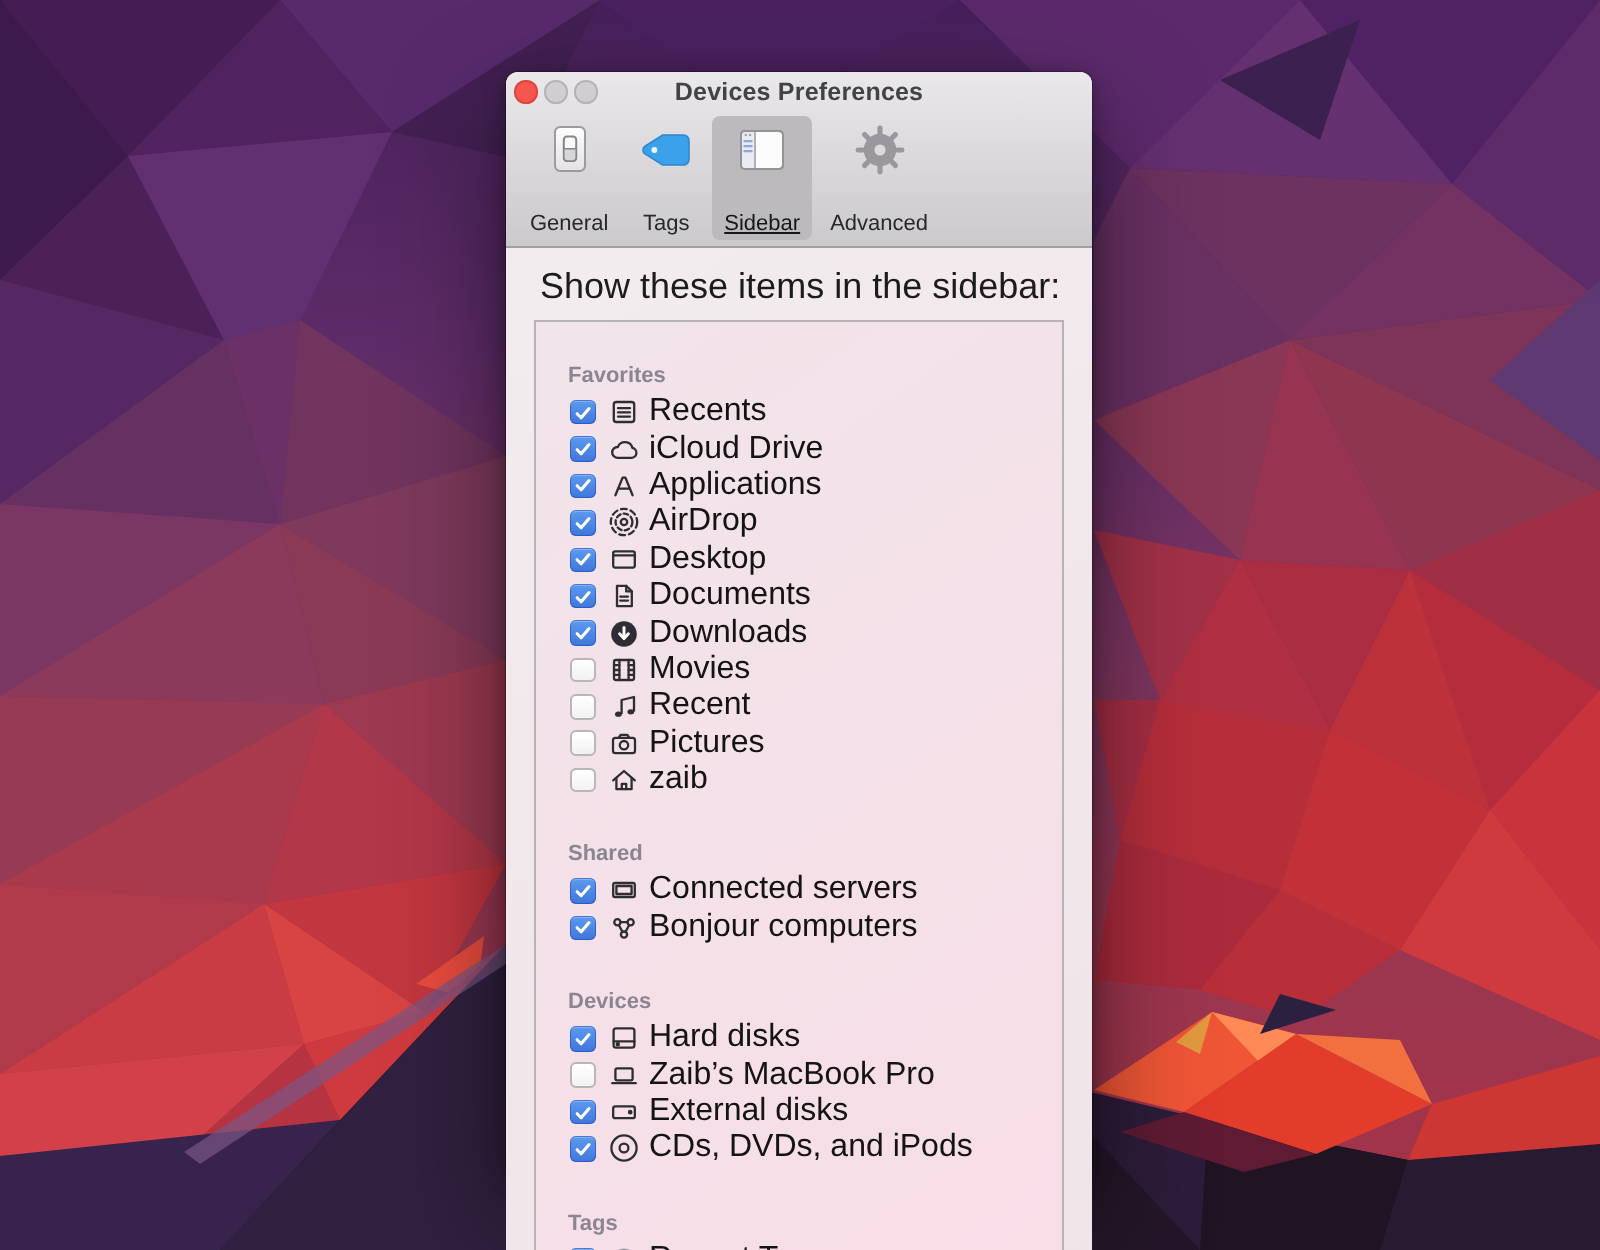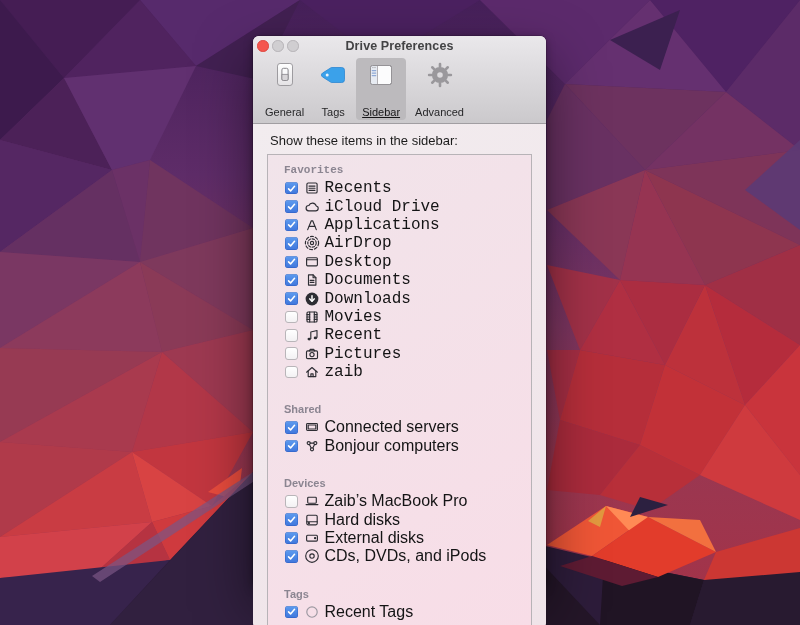--- a/index.html
+++ b/index.html
@@ -22,25 +22,25 @@
   .tb-item{display:flex;flex-direction:column;align-items:center;
     padding:3px 6px 2px;border-radius:4px;cursor:default;}
   .tb-item.selected{background:#bcbabd;}
   .tb-icon{width:28px;height:28px;}
   .tb-icon svg{width:28px;height:28px;display:block;}
   .tb-label{font-size:11px;color:#272729;margin-top:17px;white-space:nowrap;}
   .tb-item.selected .tb-label{color:#161618;text-decoration:underline;}
 
   .content{flex:1;padding:0 14px;background:linear-gradient(150deg,#f2ecef,#f1e7eb 55%,#f0e4e9);
     border-radius:0 0 6px 6px;display:flex;flex-direction:column;}
-  .heading{margin:9px 0 6px 3px;font-size:13px;color:#1c1c1c;}
+  .heading{margin:9px 0 6px 3px;font-size:18px;color:#1c1c1c;}
   .box{border:1px solid #b7b3b7;background:linear-gradient(145deg,#f1e4ea,#f8dde7);
     padding:5px 0 7px 0;flex:0 0 auto;}
   .section{margin-top:22px;}
-  .section:first-child{margin-top:4px;font-family:Liberation Mono, monospace;}
+  .section:first-child{margin-top:16px;}
   .section-title{font-size:11px;font-weight:bold;color:#8b8591;margin:0 0 2px 16px;line-height:13px;}
   .row{display:flex;align-items:center;height:18.4px;padding-left:17px;}
   .cb{width:12.5px;height:12.5px;border-radius:3px;flex:0 0 auto;display:flex;
     align-items:center;justify-content:center;box-sizing:border-box;}
   .cb.on{box-shadow:inset 0 0 0 .5px rgba(25,70,170,.55), inset 0 1px 0 rgba(255,255,255,.25);}
   .cb.off{background:linear-gradient(#ffffff,#f3f1f3);border:1px solid #b9b5b9;}
   .cb svg{width:11px;height:11px;display:block;}
   .ric{width:16px;height:16px;margin:0 5px 0 6px;flex:0 0 auto;}
   .ric svg{width:16px;height:16px;display:block;}
   .rlbl{font-size:16px;color:#141415;white-space:nowrap;}
@@ -134,21 +134,21 @@
 </div>
 
 <div class="window">
   <div class="header">
     <div class="titlebar">
       <div class="lights">
         <button class="light close"></button>
         <button class="light dim"></button>
         <button class="light dim"></button>
       </div>
-      <span class="title">Drive Preferences</span>
+      <span class="title">Devices Preferences</span>
     </div>
     <div class="toolbar" id="toolbar">
         <div class="tb-item">
           <div class="tb-icon">
             <svg viewBox="0 0 28 28">
               <defs>
                 <linearGradient id="gsw" x1="0" y1="0" x2="0" y2="1">
                   <stop offset="0" stop-color="#ffffff"></stop>
                   <stop offset="1" stop-color="#e4e2e5"></stop>
                 </linearGradient>
@@ -408,47 +408,47 @@
                   <path d="M6.3 5.1h3.4M5.4 6.5l1.8 3.4M10.6 6.5 8.8 9.9"></path>
                 </g>
               </svg>
             </span>
             <span class="rlbl">Bonjour computers</span>
           </div>
         </div>
         <div class="section">
           <div class="section-title">Devices</div>
           <div class="row">
-            <span class="cb off"></span>
-            <span class="ric">
-              <svg viewBox="0 0 16 16">
-                <g fill="none" stroke="#2d2d33" stroke-width="1.15" stroke-linecap="round" stroke-linejoin="round">
-                  <rect x="3.7" y="4.2" width="8.6" height="6" rx="0.9"></rect>
-                  <path d="M2.1 11.6h11.8"></path>
-                </g>
-              </svg>
-            </span>
-            <span class="rlbl">Zaib’s MacBook Pro</span>
-          </div>
-          <div class="row">
             <span class="cb on" style="background: linear-gradient(rgb(93, 155, 239), rgb(63, 118, 220));">
               <svg viewBox="0 0 12 12">
                 <path d="M2.8 6.4 5 8.6 9.3 3.6" fill="none" stroke="#fff" stroke-width="1.7" stroke-linecap="round" stroke-linejoin="round"></path>
               </svg>
             </span>
             <span class="ric">
               <svg viewBox="0 0 16 16">
                 <g fill="none" stroke="#2d2d33" stroke-width="1.15" stroke-linecap="round" stroke-linejoin="round">
                   <rect x="2.8" y="3.2" width="10.4" height="9.6" rx="1.2"></rect>
                   <path d="M2.8 9.7h10.4"></path>
                   <circle cx="4.9" cy="11.1" r="0.55" fill="#2d2d33"></circle>
                 </g>
               </svg>
             </span>
             <span class="rlbl">Hard disks</span>
+          </div>
+          <div class="row">
+            <span class="cb off"></span>
+            <span class="ric">
+              <svg viewBox="0 0 16 16">
+                <g fill="none" stroke="#2d2d33" stroke-width="1.15" stroke-linecap="round" stroke-linejoin="round">
+                  <rect x="3.7" y="4.2" width="8.6" height="6" rx="0.9"></rect>
+                  <path d="M2.1 11.6h11.8"></path>
+                </g>
+              </svg>
+            </span>
+            <span class="rlbl">Zaib’s MacBook Pro</span>
           </div>
           <div class="row">
             <span class="cb on" style="background: linear-gradient(rgb(93, 155, 239), rgb(63, 118, 220));">
               <svg viewBox="0 0 12 12">
                 <path d="M2.8 6.4 5 8.6 9.3 3.6" fill="none" stroke="#fff" stroke-width="1.7" stroke-linecap="round" stroke-linejoin="round"></path>
               </svg>
             </span>
             <span class="ric">
               <svg viewBox="0 0 16 16">
                 <g fill="none" stroke="#2d2d33" stroke-width="1.15" stroke-linecap="round" stroke-linejoin="round">

